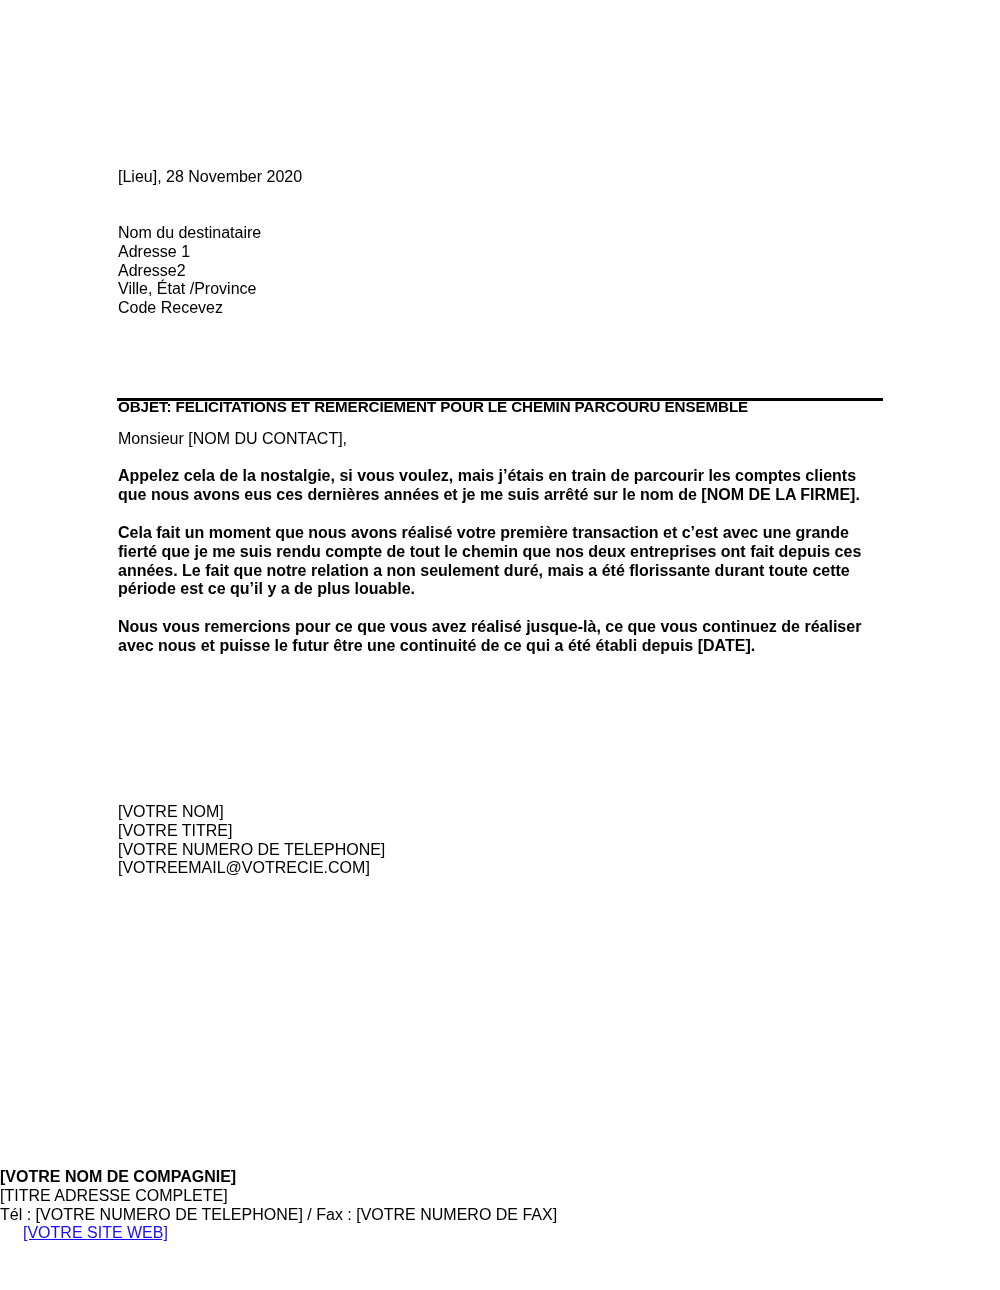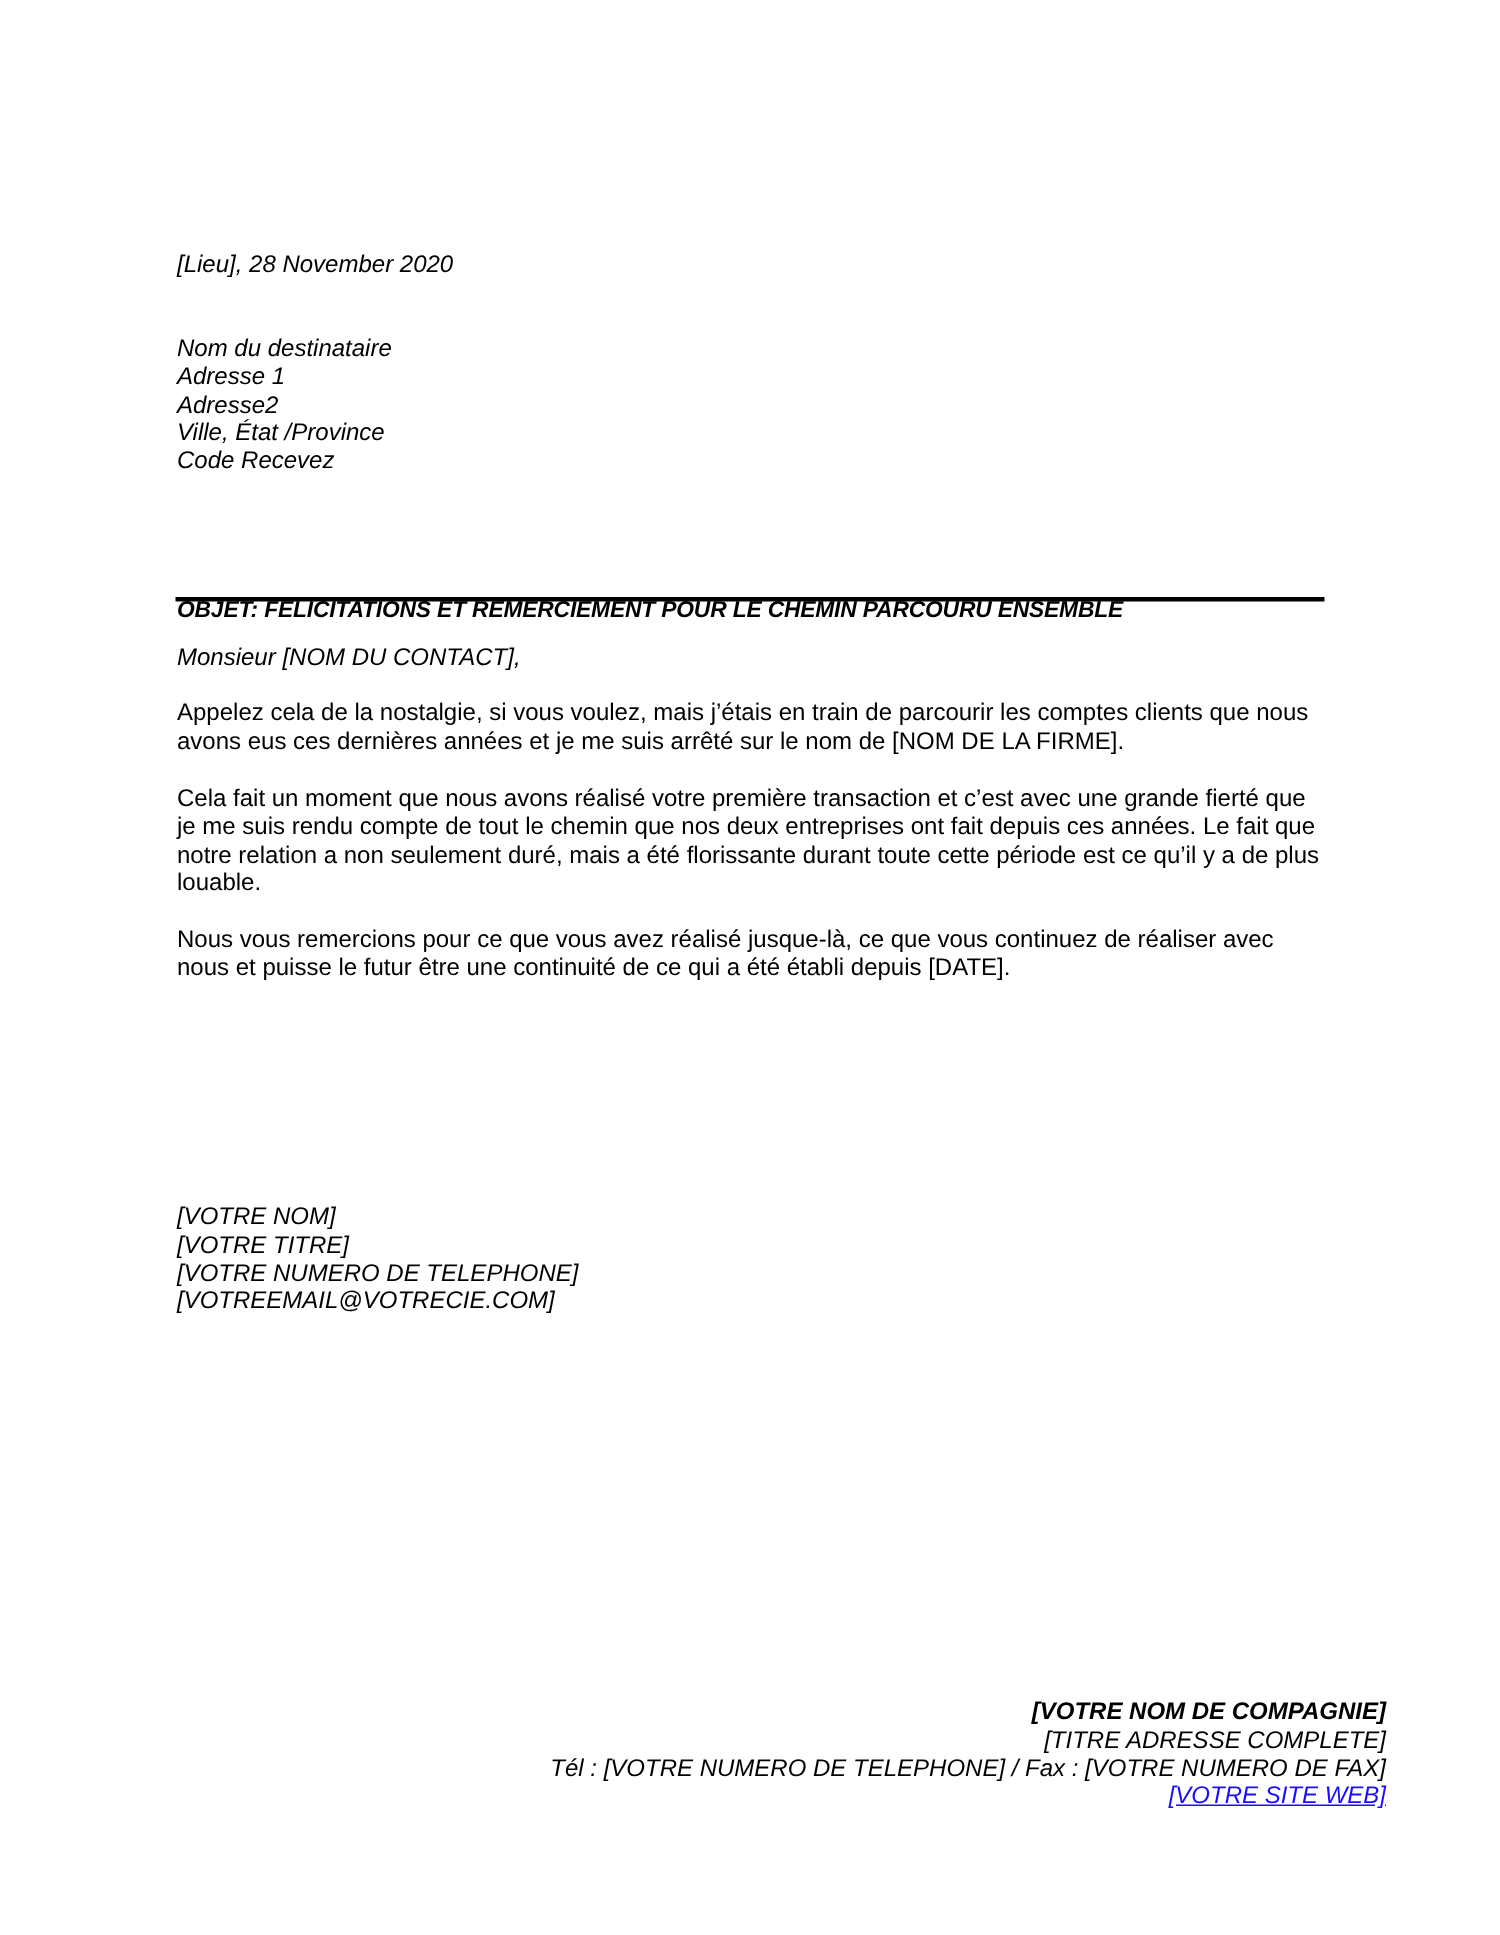--- a/index.html
+++ b/index.html
@@ -21,51 +21,51 @@
       position: absolute;
       left: 0; top: 0;
       width: 1000px; height: 1290px;
       background: #ffffff;
     }
     .block {
       position: absolute;
       left: 118px;
       width: 766px;
     }
-    .line { display: block; white-space: nowrap; font-style: italic; }
+    .line { display: block; white-space: nowrap; }
     .date { top: 168px; }
     .recipient { top: 224px; }
     .subject {
       top: 374px;
       font-weight: bold;
       font-size: 15.2px;
       letter-spacing: -0.1px;
       margin-top: 24px;
     }
     .rule {
       position: absolute;
       left: 117px;
       top: 398px;
       width: 766px;
       height: 3px;
       background: #000000;
     }
     .salutation { top: 430px; }
-    .para { white-space: normal; }
+    .para { white-space: normal; font-weight: bold; }
     .p1 { top: 467px; }
     .p2 { top: 524px; }
     .p3 { top: 618px; }
     .closing { top: 692px; }
     .signature { top: 803px; }
     .footer {
       position: absolute;
       left: 0;
       width: 924px;
-      top: 1133px;
-      text-align: right;
+      top: 1168px;
+      text-align: left;
     }
     .footer .company { font-weight: bold; }
     .footer a {
       color: #1a0dff;
       text-decoration: underline;
       margin-left: 23px;
     }
   </style>
 </head>
 <body>

